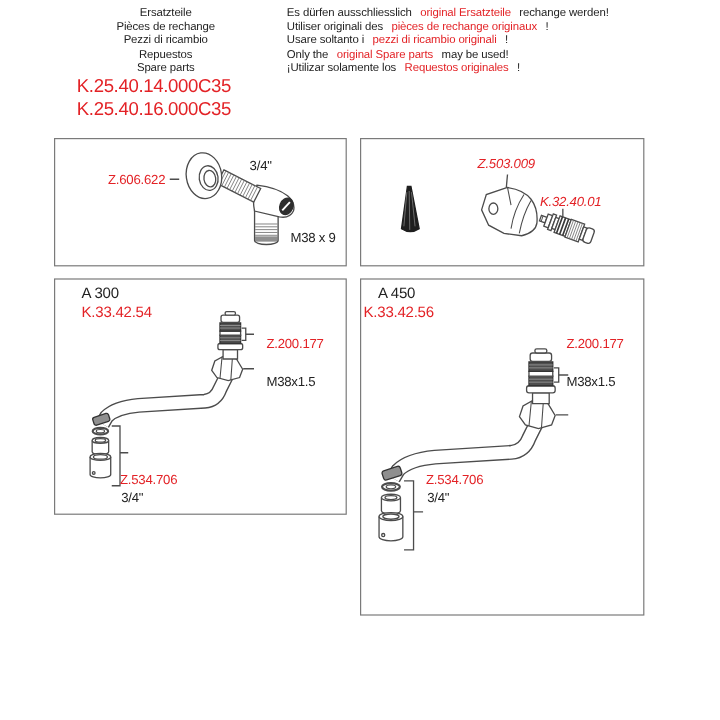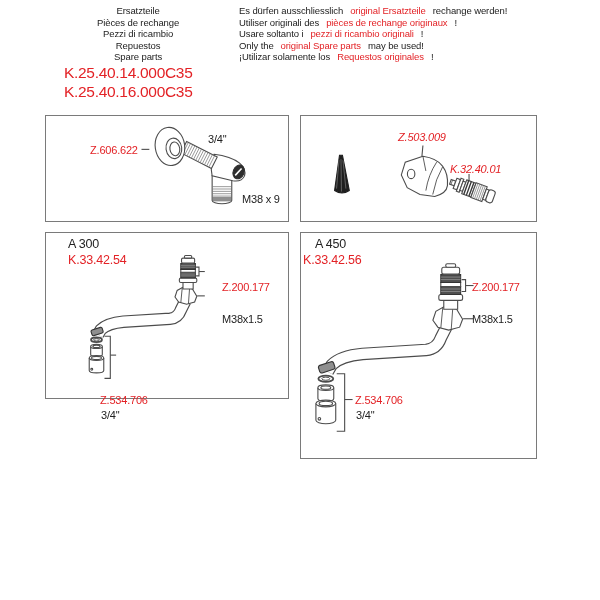--- a/index.html
+++ b/index.html
@@ -7,22 +7,22 @@
     width:600px;height:600px;position:relative;background:#ffffff;
     font-family:"Liberation Sans",sans-serif;color:#222;overflow:hidden;
   }
   .hdr-langs{position:absolute;left:97px;top:5px;font-size:9.5px;line-height:11.5px;letter-spacing:-0.1px;white-space:nowrap;text-align:center;}
   .hdr-notices{position:absolute;left:239px;top:5px;font-size:9.5px;line-height:11.5px;letter-spacing:-0.1px;white-space:nowrap;}
   .notice-line .seg-red{color:#e32226;margin:0 7px;}
   .codes{position:absolute;left:52px;top:64px;font-size:15.5px;line-height:18.5px;letter-spacing:-0.3px;color:#e32226;white-space:nowrap;margin-left:12px;}
   .panel{position:absolute;border:1.5px solid #7a7a7a;background:#fff;box-sizing:border-box;}
   .p1{left:45px;top:115px;width:244px;height:107px;}
   .p2{left:300px;top:115px;width:237px;height:107px;font-style:italic;}
-  .p3{left:45px;top:232px;width:244px;height:167px;}
-  .p4{left:300px;top:232px;width:237px;height:227px;}
+  .p3{left:45px;top:232px;width:244px;height:197px;}
+  .p4{left:300px;top:232px;width:237px;height:281px;}
   .draw{position:absolute;left:0;top:0;width:100%;height:100%;}
   .lbl{position:absolute;font-size:11px;letter-spacing:-0.2px;white-space:nowrap;color:#222;}
   .lbl.red{color:#e32226;}
   .lbl.model{font-size:12.5px;}
   svg *{vector-effect:non-scaling-stroke;}
 </style>
 </head>
 <body>
 
 <div class="hdr-langs">

